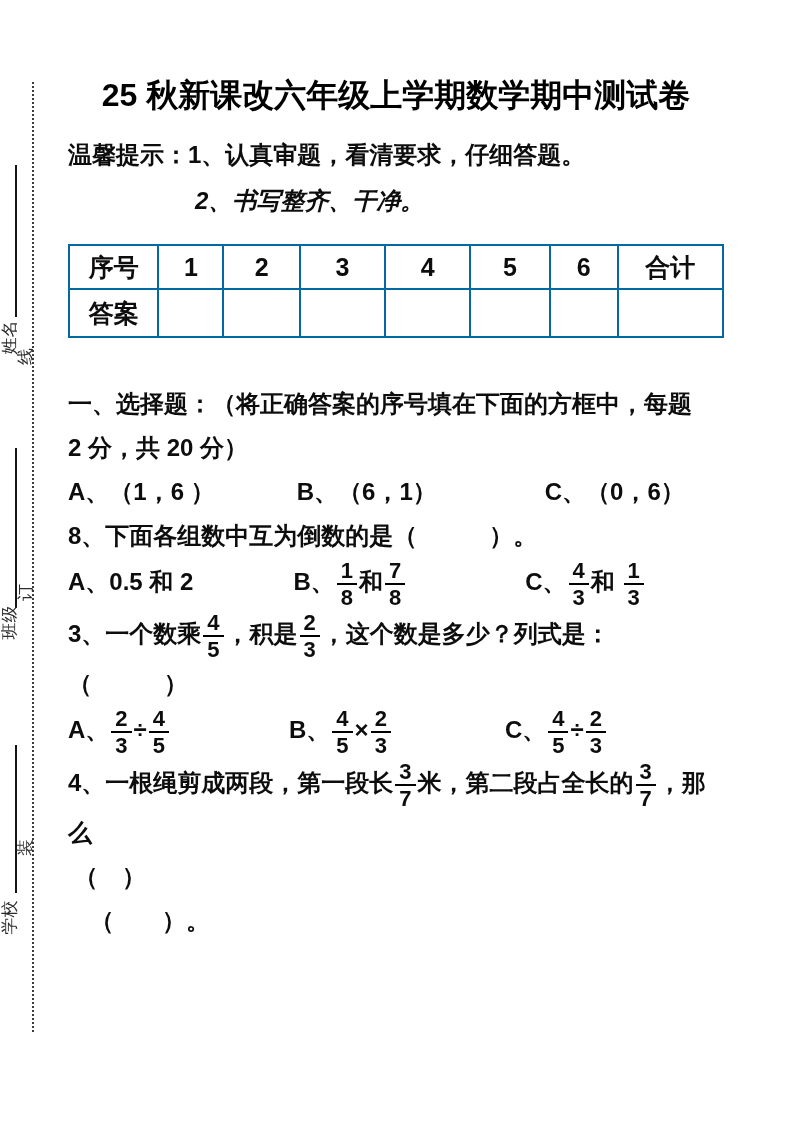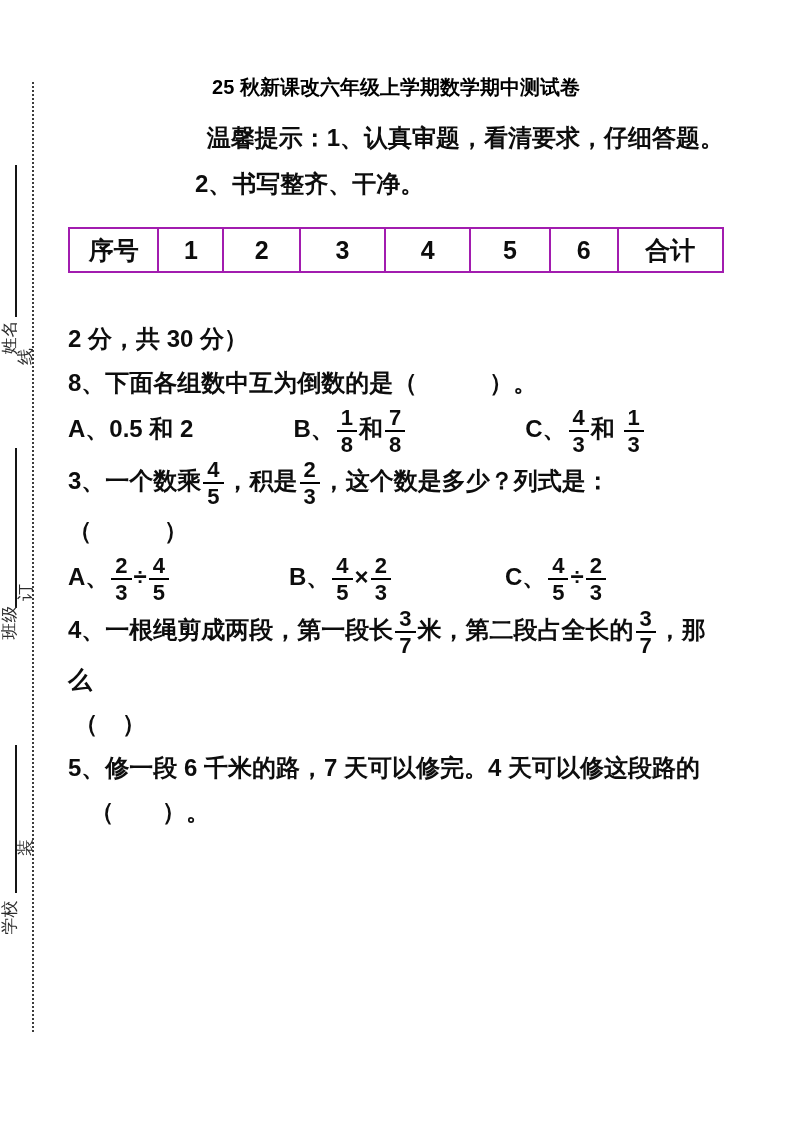--- a/index.html
+++ b/index.html
@@ -20,28 +20,28 @@
        font-size:17px;color:#2c2c2c;line-height:1;}
   .lbl-name{left:-9px;top:329px;width:36px;text-align:center;}
   .lbl-class{left:-9px;top:614px;width:36px;text-align:center;}
   .lbl-school{left:-9px;top:909px;width:36px;text-align:center;}
   .ch-line{left:17px;top:348px;}
   .ch-ding{left:17px;top:584px;}
   .ch-zhuang{left:17px;top:839px;}
 
   
   .content{position:absolute;left:68px;top:0;width:656px;}
-  .title{margin:74px 0 0 0;font-size:20px;font-weight:900;text-align:center;
+  .title{margin:74px 0 0 0;font-size:32px;font-weight:900;text-align:center;
          white-space:nowrap;letter-spacing:0;color:#000;}
   .tip{font-size:24px;font-weight:600;line-height:46px;white-space:pre-wrap;}
-  .tip1{margin-top:14px;text-align:right;}
-  .tip2{padding-left:127px;}
+  .tip1{margin-top:14px;}
+  .tip2{padding-left:127px;font-style:italic;}
 
   table.answer-table{border-collapse:collapse;width:100%;margin-top:20px;table-layout:fixed;}
-  .answer-table td{border:2px solid #a21caf;text-align:center;vertical-align:middle;
+  .answer-table td{border:2px solid #0369a1;text-align:center;vertical-align:middle;
                    font-size:25px;font-weight:600;padding:0;}
   .header-row td{height:42px;}
   .answer-row td{height:46px;}
 
   .body-lines{margin-top:44px;}
   .line{font-size:24px;font-weight:600;line-height:44px;white-space:pre-wrap;color:#0d0d0d;}
   .l11{padding-left:6px;}
   .l14{padding-left:22px;}
 
   .frac{display:inline-flex;flex-direction:column;align-items:center;vertical-align:middle;
@@ -86,28 +86,39 @@
         <tr class="header-row">
           <td>序号</td>
           <td>1</td>
           <td>2</td>
           <td>3</td>
           <td>4</td>
           <td>5</td>
           <td>6</td>
           <td>合计</td>
         </tr>
+        <tr class="answer-row">
+          <td>答案</td>
+          <td></td>
+          <td></td>
+          <td></td>
+          <td></td>
+          <td></td>
+          <td></td>
+          <td></td>
+        </tr>
       </tbody>
     </table>
 
     <div class="body-lines">
-      <div class="line">2 分，共 30 分）</div>
+      <div class="line">一、选择题：（将正确答案的序号填在下面的方框中，每题</div>
+      <div class="line">2 分，共 20 分）</div>
+      <div class="line">A、（1，6 ）<span class="hsp" style="width: 82px;"></span>B、（6，1）<span class="hsp" style="width: 108px;"></span>C、（0，6）</div>
       <div class="line">8、下面各组数中互为倒数的是（　　　）。</div>
       <div class="line">A、0.5 和 2<span class="hsp" style="width: 100px;"></span>B、<span class="frac"><span class="num">1</span><span class="den">8</span></span>和<span class="frac"><span class="num">7</span><span class="den">8</span></span><span class="hsp" style="width: 118px;"></span>C、<span class="frac"><span class="num">4</span><span class="den">3</span></span>和 <span class="frac"><span class="num">1</span><span class="den">3</span></span></div>
       <div class="line">3、一个数乘<span class="frac"><span class="num">4</span><span class="den">5</span></span>，积是<span class="frac"><span class="num">2</span><span class="den">3</span></span>，这个数是多少？列式是：（　　　）</div>
       <div class="line">A、<span class="frac"><span class="num">2</span><span class="den">3</span></span>÷<span class="frac"><span class="num">4</span><span class="den">5</span></span><span class="hsp" style="width: 118px;"></span>B、<span class="frac"><span class="num">4</span><span class="den">5</span></span>×<span class="frac"><span class="num">2</span><span class="den">3</span></span><span class="hsp" style="width: 112px;"></span>C、<span class="frac"><span class="num">4</span><span class="den">5</span></span>÷<span class="frac"><span class="num">2</span><span class="den">3</span></span></div>
       <div class="line">4、一根绳剪成两段，第一段长<span class="frac"><span class="num">3</span><span class="den">7</span></span>米，第二段占全长的<span class="frac"><span class="num">3</span><span class="den">7</span></span>，那么</div>
       <div class="line l11">（　）</div>
-      <div class="line">5、修一段 6 千米的路，7 天可以修完。4 天可以修这段路的</div>
       <div class="line l14">（　　）。</div>
     </div>
   </div>
 </div>
 
 </body></html>

